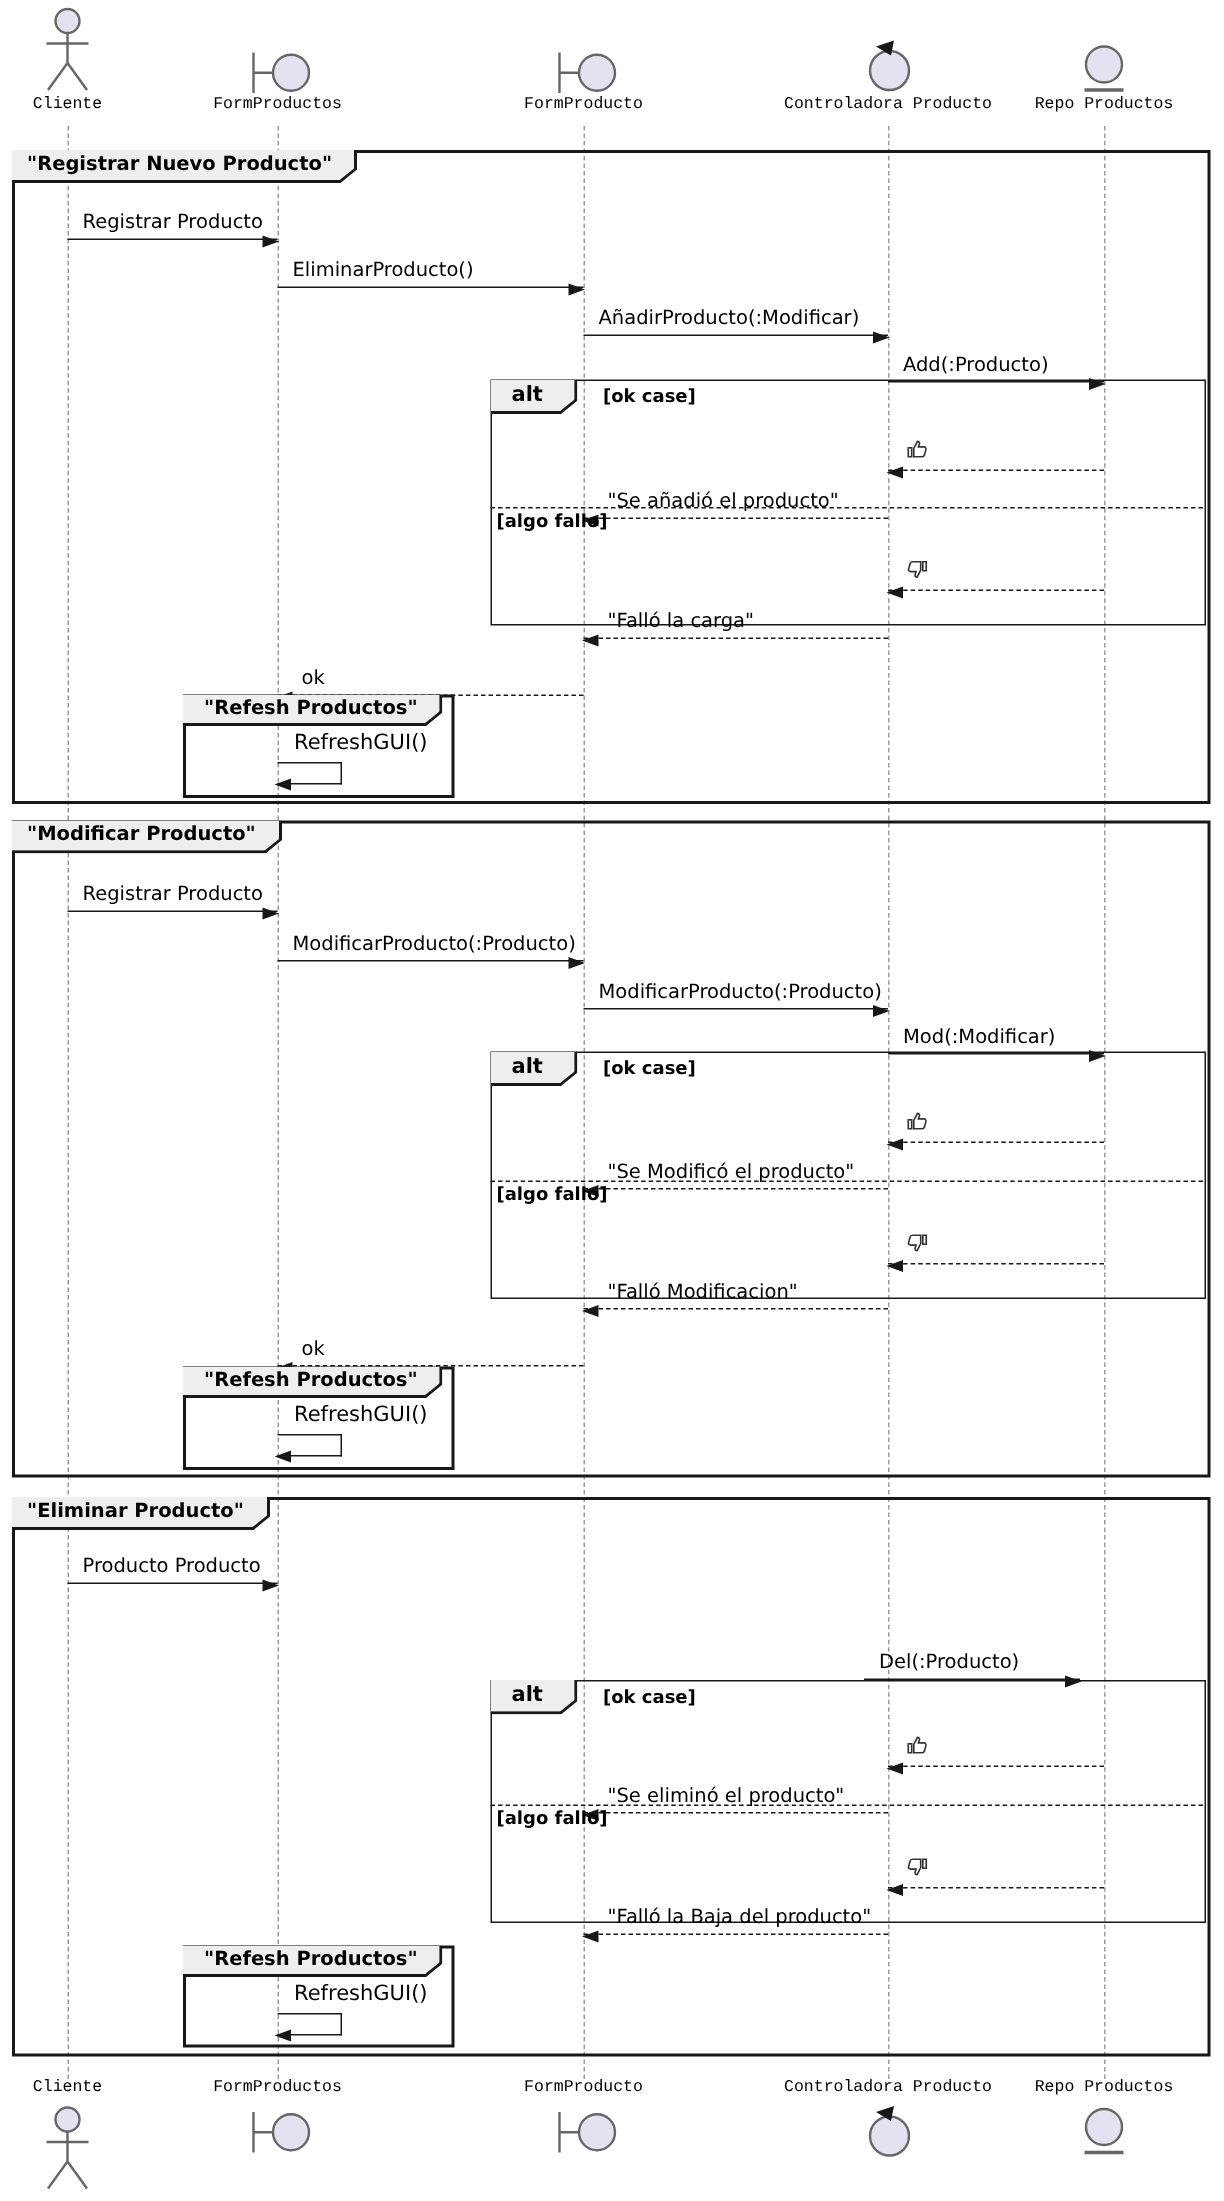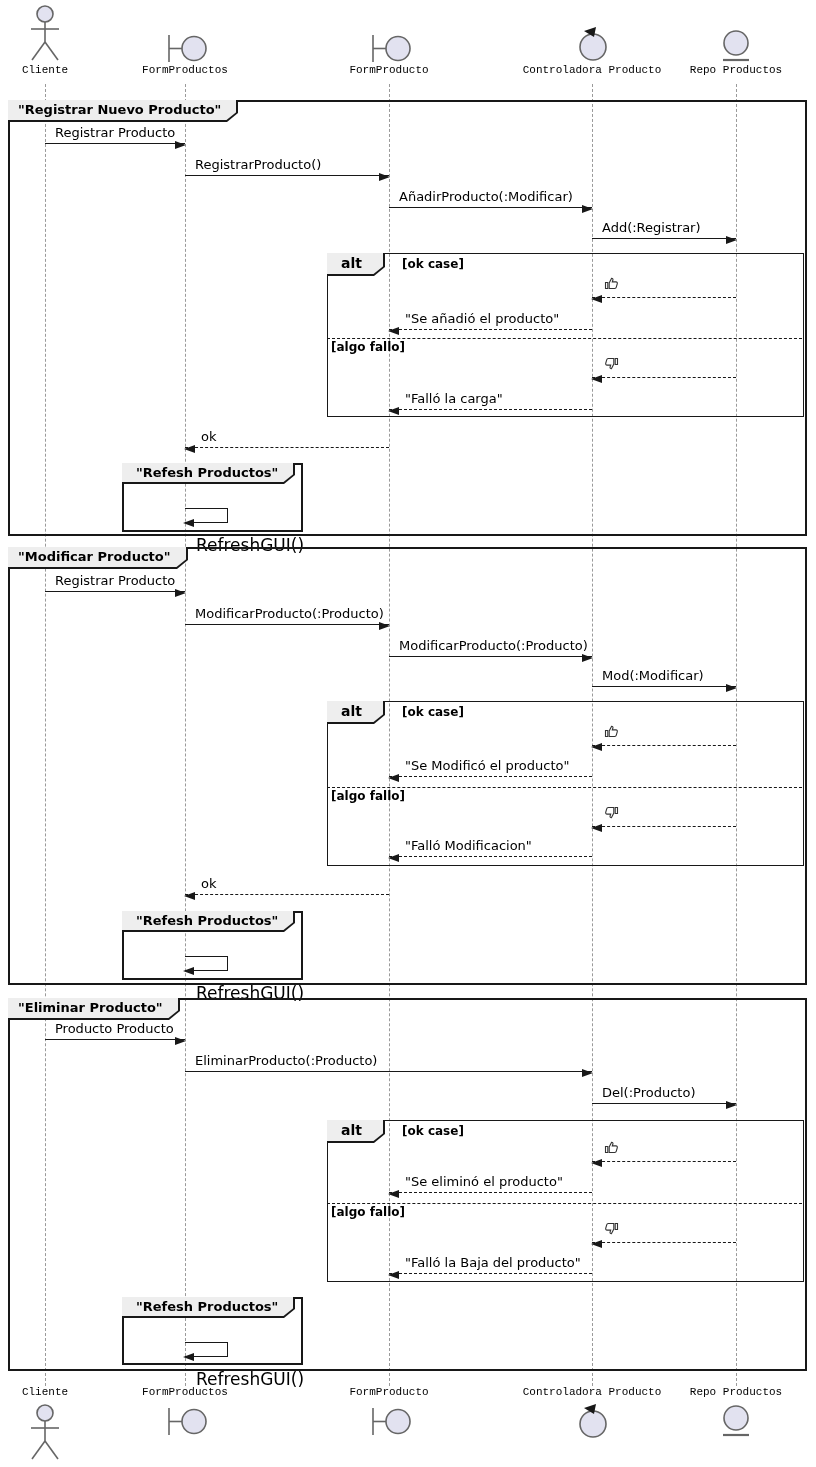--- a/index.html
+++ b/index.html
@@ -22,36 +22,36 @@
   .tab::before { content:""; position:absolute; left:0; top:0; right:1.8px; bottom:1.8px;
     background:#eeeeee;
     clip-path:polygon(0 0,100% 0,100% calc(100% - 8px),calc(100% - 10px) 100%,0 100%); }
   .tab span { position:relative; display:block; font-weight:bold; white-space:nowrap; }
   .tab-title span { font-size:13px; padding:2px 20px 0 10px; }
   .tab-alt span { font-size:14px; padding:2px 20px 0 14px; }
   .tab-group span { font-size:13px; padding:2px 20px 0 14px; }
   .guard { position:absolute; font-weight:bold; font-size:12px; white-space:nowrap; }
   .divider { position:absolute; height:0; border-top:1.3px dashed #181818; }
   
-  .msg { position:absolute; height:20px; }
+  .msg { position:absolute; height:20px;margin-top:16px; }
   .msg .line { position:absolute; left:0; right:0; bottom:0; height:0; border-bottom:1.3px solid #181818; }
   .msg.dashed .line { border-bottom:1px dashed #181818; }
   .msg .lbl { position:absolute; left:10px; bottom:4px; font-size:13px; white-space:nowrap; }
   .msg.l .lbl { left:16px; }
   .msg .head { position:absolute; bottom:-5px; width:0; height:0;
     border-top:4.5px solid transparent; border-bottom:4.5px solid transparent; }
   .msg.r .head { right:-1px; border-left:11px solid #181818; }
   .msg.l .head { left:-1px; border-right:11px solid #181818; }
   .msg .eicon { position:absolute; left:12px; bottom:3px; }
   
   .selfmsg { position:absolute; border:1.3px solid #181818; border-left:none; }
   .selfmsg .shead { position:absolute; left:-2px; bottom:-5px; width:0; height:0;
     border-top:4.5px solid transparent; border-bottom:4.5px solid transparent;
     border-right:11px solid #181818; }
-  .slabel { position:absolute; font-size:17px; white-space:nowrap;margin-top:48px; }
+  .slabel { position:absolute; font-size:14px; white-space:nowrap; }
   .icon { position:absolute; }
   svg .sk { stroke:#666; stroke-width:1.6; fill:none; }
   svg .fl { fill:#e2e2f0; stroke:#666; stroke-width:1.6; }
   svg .th { fill:none; stroke:#333; stroke-width:1.1; }
 </style>
 </head>
 <body>
 
 <div class="canvas">
 
@@ -110,31 +110,31 @@
   <div class="tab tab-title" style="left:8px;top:100px;width:230px;height:22px">
     <span>"Registrar Nuevo Producto"</span>
   </div>
 
   <div class="msg r solid" style="left:45px;top:124px;width:140px">
     <span class="lbl">Registrar Producto</span>
     <i class="line"></i>
       <i class="head"></i>
   </div>
   <div class="msg r solid" style="left:185px;top:156px;width:204px">
-    <span class="lbl">RegistrarProducto()</span>
+    <span class="lbl">EliminarProducto()</span>
     <i class="line"></i>
       <i class="head"></i>
   </div>
   <div class="msg r solid" style="left:389px;top:188px;width:203px">
     <span class="lbl">AñadirProducto(:Modificar)</span>
     <i class="line"></i>
       <i class="head"></i>
   </div>
   <div class="msg r solid" style="left:592px;top:219px;width:144px">
-    <span class="lbl">Add(:Registrar)</span>
+    <span class="lbl">Add(:Producto)</span>
     <i class="line"></i>
       <i class="head"></i>
   </div>
 
   <div class="alt-frame" style="left:327px;top:253px;width:475px;height:162px"></div>
   <div class="tab tab-alt" style="left:327px;top:253px;width:58px;height:23px">
     <span>alt</span>
   </div>
   <div class="guard" style="left:402px;top:257px">[ok case]</div>
   <div class="msg l dashed" style="left:592px;top:278px;width:144px">
@@ -263,26 +263,21 @@
   <div class="frame" style="left:8px;top:998px;width:795px;height:369px"></div>
   <div class="tab tab-title" style="left:8px;top:998px;width:172px;height:22px">
     <span>"Eliminar Producto"</span>
   </div>
 
   <div class="msg r solid" style="left:45px;top:1020px;width:140px">
     <span class="lbl">Producto Producto</span>
     <i class="line"></i>
       <i class="head"></i>
   </div>
-  <div class="msg r solid" style="left:185px;top:1052px;width:407px">
-    <span class="lbl">EliminarProducto(:Producto)</span>
-    <i class="line"></i>
-      <i class="head"></i>
-  </div>
-  <div class="msg r solid" style="left:592px;top:1084px;width:144px">
+  <div class="msg r solid" style="left:576px;top:1084px;width:144px">
     <span class="lbl">Del(:Producto)</span>
     <i class="line"></i>
       <i class="head"></i>
   </div>
 
   <div class="alt-frame" style="left:327px;top:1120px;width:475px;height:160px"></div>
   <div class="tab tab-alt" style="left:327px;top:1120px;width:58px;height:23px">
     <span>alt</span>
   </div>
   <div class="guard" style="left:402px;top:1124px">[ok case]</div>

